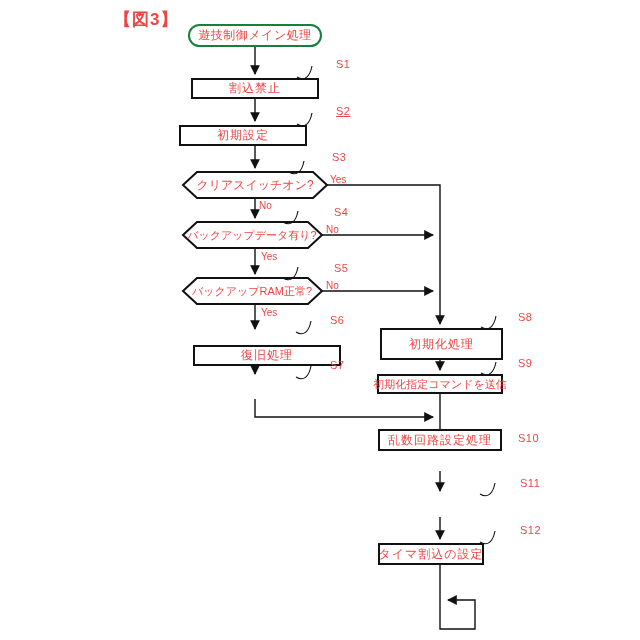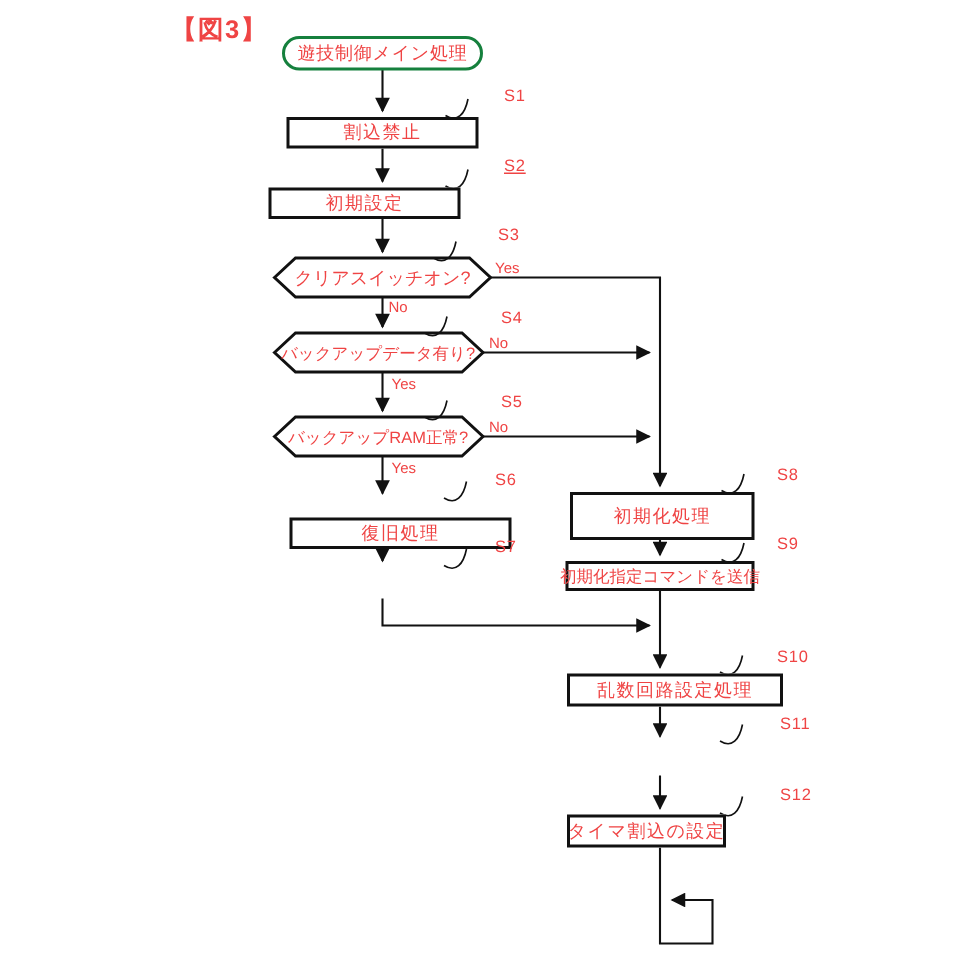--- a/index.html
+++ b/index.html
@@ -87,21 +87,21 @@
 
   <div class="node dec small" style="left:188px;top:278px;width:128px;height:26px;">バックアップRAM正常?</div>
 
   <div class="node proc" style="left:193px;top:333px;width:148px;height:21px;margin-top:12px;">復旧処理</div>
 
 
   <div class="node proc" style="left:380px;top:328px;width:123px;height:32px;">初期化処理</div>
 
   <div class="node proc small" style="left:377px;top:374px;width:126px;height:20px;letter-spacing:0;">初期化指定コマンドを送信</div>
 
-  <div class="node proc" style="left:378px;top:449px;width:144px;height:22px;">乱数回路設定処理</div>
+  <div class="node proc" style="left:378px;top:429px;width:124px;height:22px;">乱数回路設定処理</div>
 
   <div class="node proc" style="left:378px;top:495px;width:106px;height:22px;margin-top:48px;">タイマ割込の設定</div>
 
 
   <div class="sid" style="left:312px;top:58px;">S1</div>
   <div class="sid" style="left:312px;top:105px;text-decoration:underline;">S2</div>
   <div class="sid" style="left:308px;top:151px;">S3</div>
   <div class="sid" style="left:310px;top:206px;">S4</div>
   <div class="sid" style="left:310px;top:262px;">S5</div>
   <div class="sid" style="left:306px;top:314px;">S6</div>

